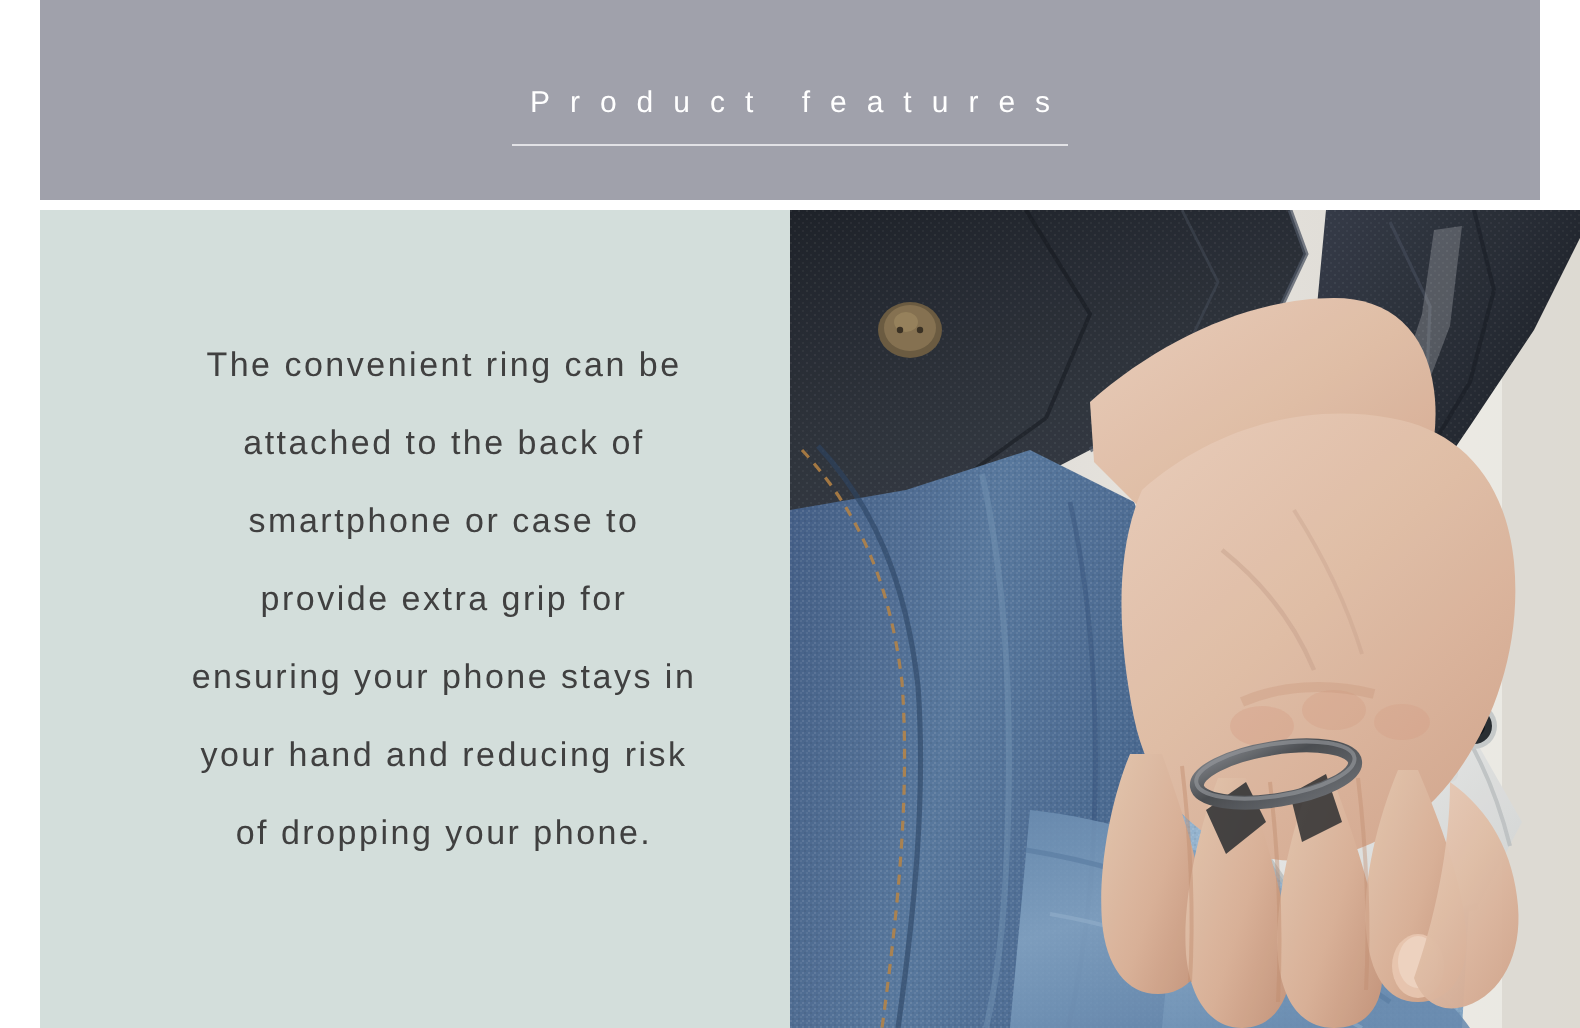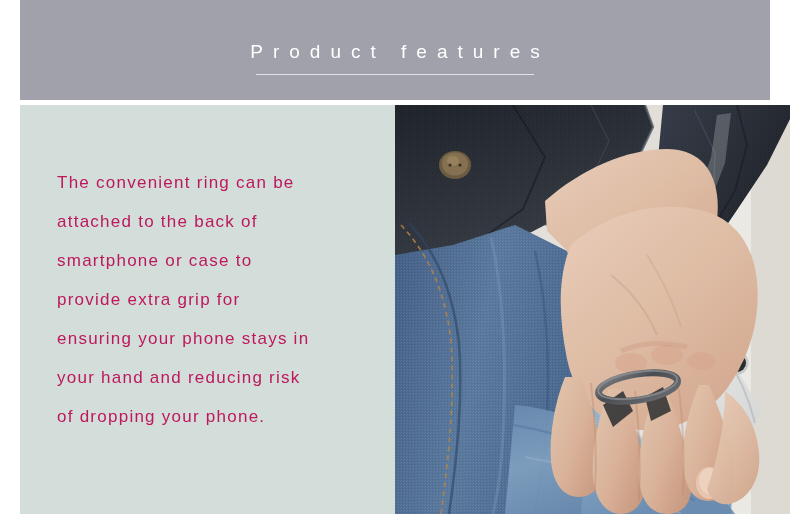--- a/index.html
+++ b/index.html
@@ -36,21 +36,21 @@
     right: 0;
     top: 0;
     bottom: 0;
     display: flex;
     flex-direction: column;
     align-items: center;
     justify-content: center;
   }
   .header-title {
     color: #ffffff;
-    font-size: 19px;
+    font-size: 15px;
     font-weight: 400;
     letter-spacing: 10px;
     text-indent: 10px;
     line-height: 1;
     white-space: pre;
     margin-top: 16px;
     font-family: "Liberation Sans", sans-serif;
   }
   .header-rule {
     margin-top: 13px;
@@ -75,28 +75,29 @@
     width: 375px;
     height: 409px;
     background: #d3dedb;
     box-sizing: border-box;
   }
   .feature-text {
     position: absolute;
     left: 37px;
     top: 58px;
     width: 330px;
-    color: #be185d;
+    color: #404040;
     font-size: 17px;
     line-height: 39px;
     letter-spacing: 1.25px;
     font-weight: 400;
     font-family: "Liberation Sans", sans-serif;
     white-space: pre-line;
     margin: 0;
+    text-align: center;
   }
 
   
   .photo-panel {
     position: absolute;
     left: 375px;
     top: 0;
     width: 395px;
     height: 409px;
     overflow: hidden;

